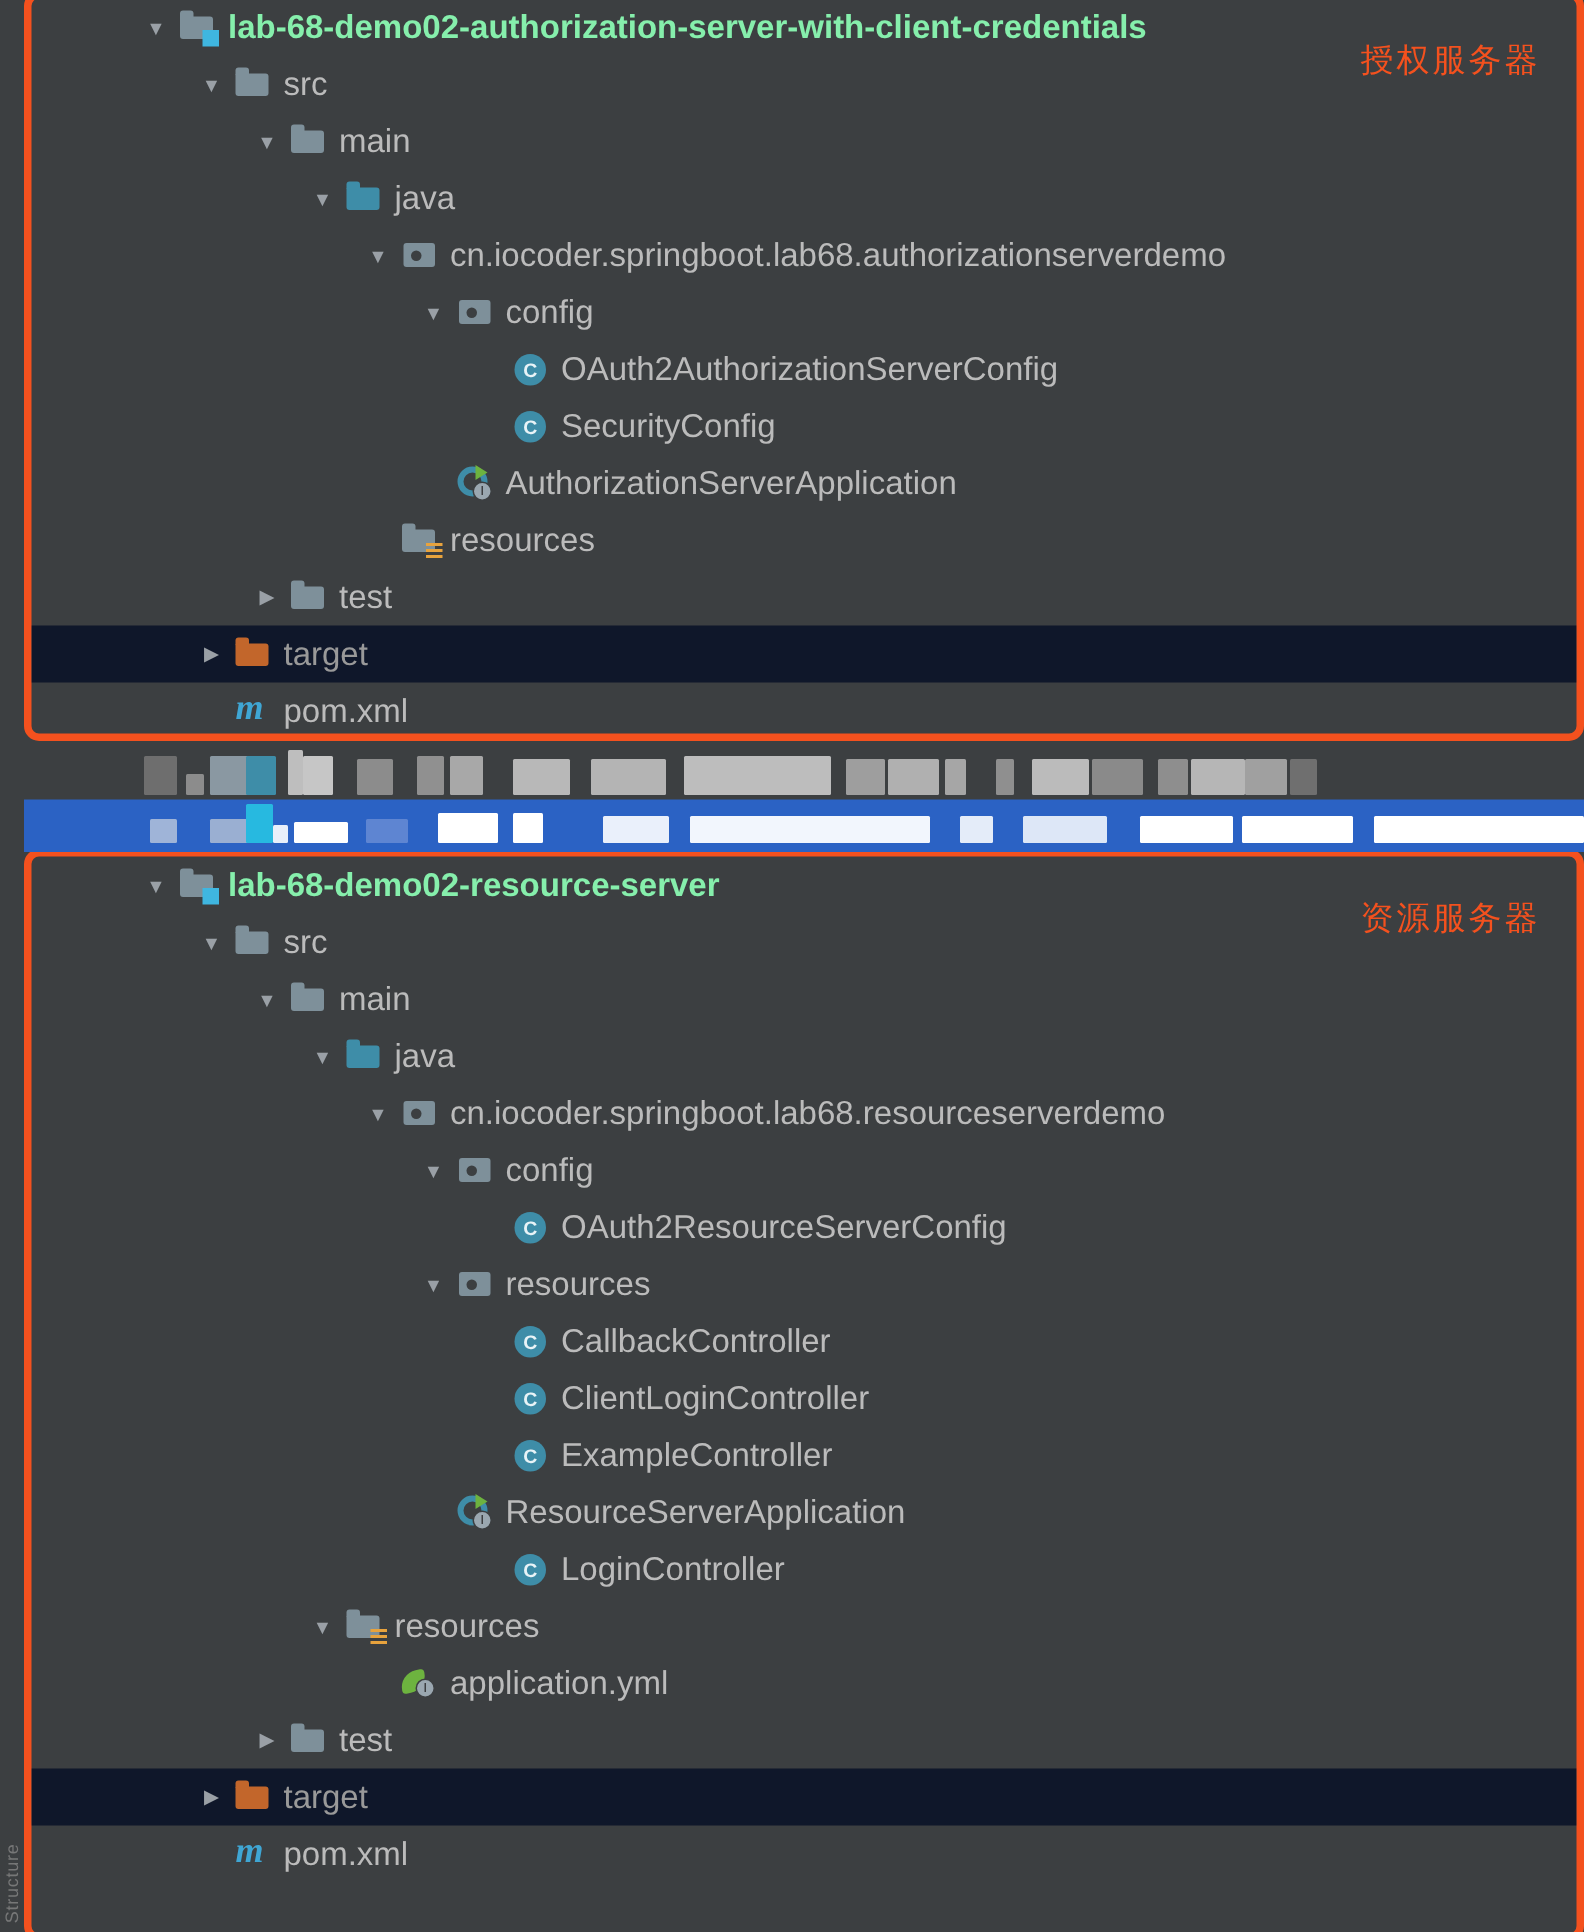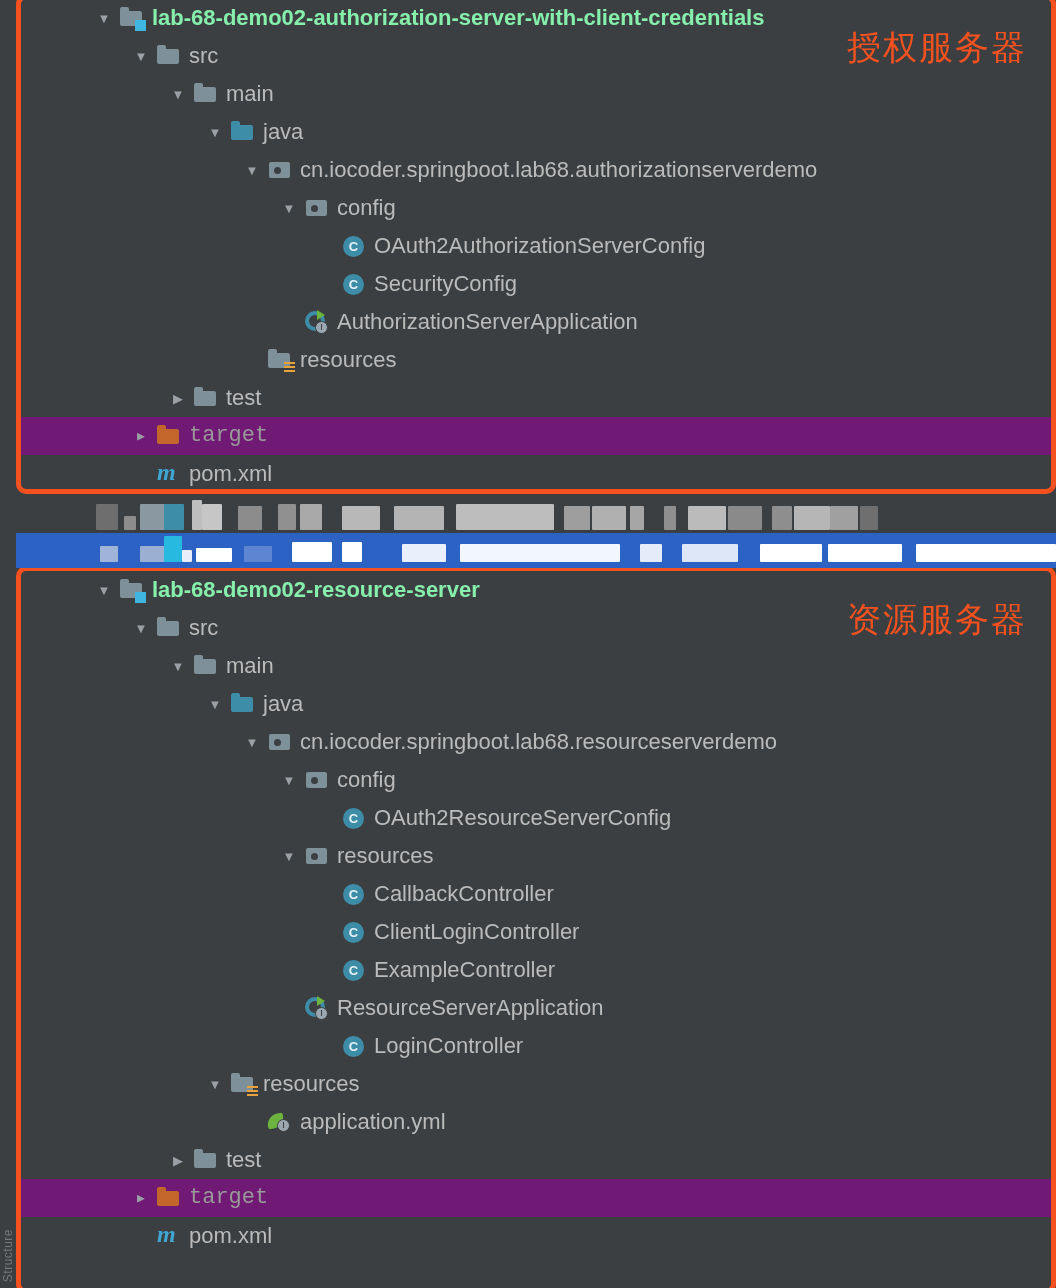--- a/index.html
+++ b/index.html
@@ -49,21 +49,21 @@
     overflow: hidden;
   }
   #panel-auth   { left: 16px; top: -6px;  width: 1040px; height: 500px; }
   #panel-res    { left: 16px; top: 566px; width: 1040px; height: 728px; }
 
   .panel-tag {
     position: absolute;
     right: 24px;
     top: 26px;
     color: #F4511E;
-    font-size: 34px;
+    font-size: 22px;
     font-weight: 400;
     letter-spacing: 2px;
     z-index: 5;
     font-family: "DejaVu Sans", "Liberation Sans", sans-serif;
   }
 
   
   .tree {
     position: absolute;
     left: 0; right: 0;
@@ -72,21 +72,21 @@
   }
   .row {
     position: relative;
     height: 38px;
     display: flex;
     align-items: center;
     white-space: nowrap;
     color: #BBBBBB;
     font-size: 22px;
   }
-  .row.sel-target { background: #701a75; font-family: Liberation Mono, monospace; }
+  .row.sel-target { background: #0f172a; }
   .row .arrow {
     width: 22px;
     flex: 0 0 22px;
     display: flex;
     align-items: center;
     justify-content: center;
     color: #9AA0A6;
     font-size: 13px;
   }
   .row .arrow.none { visibility: hidden; }

